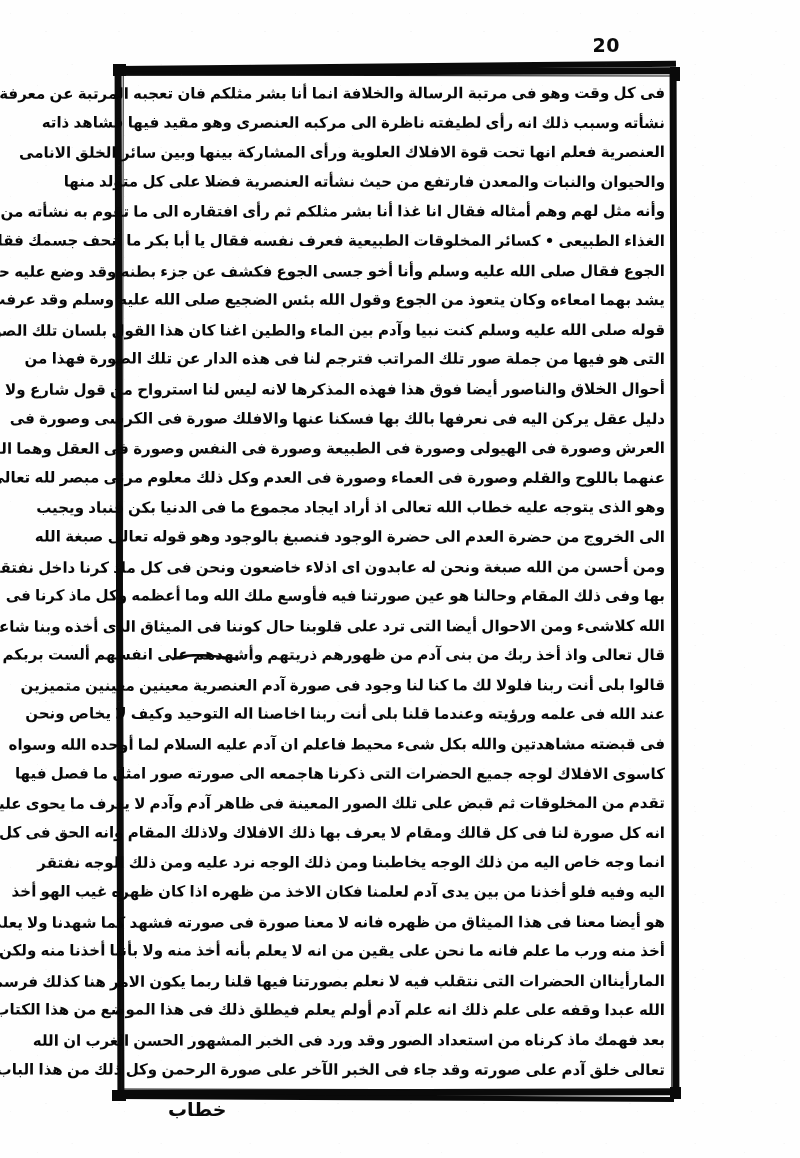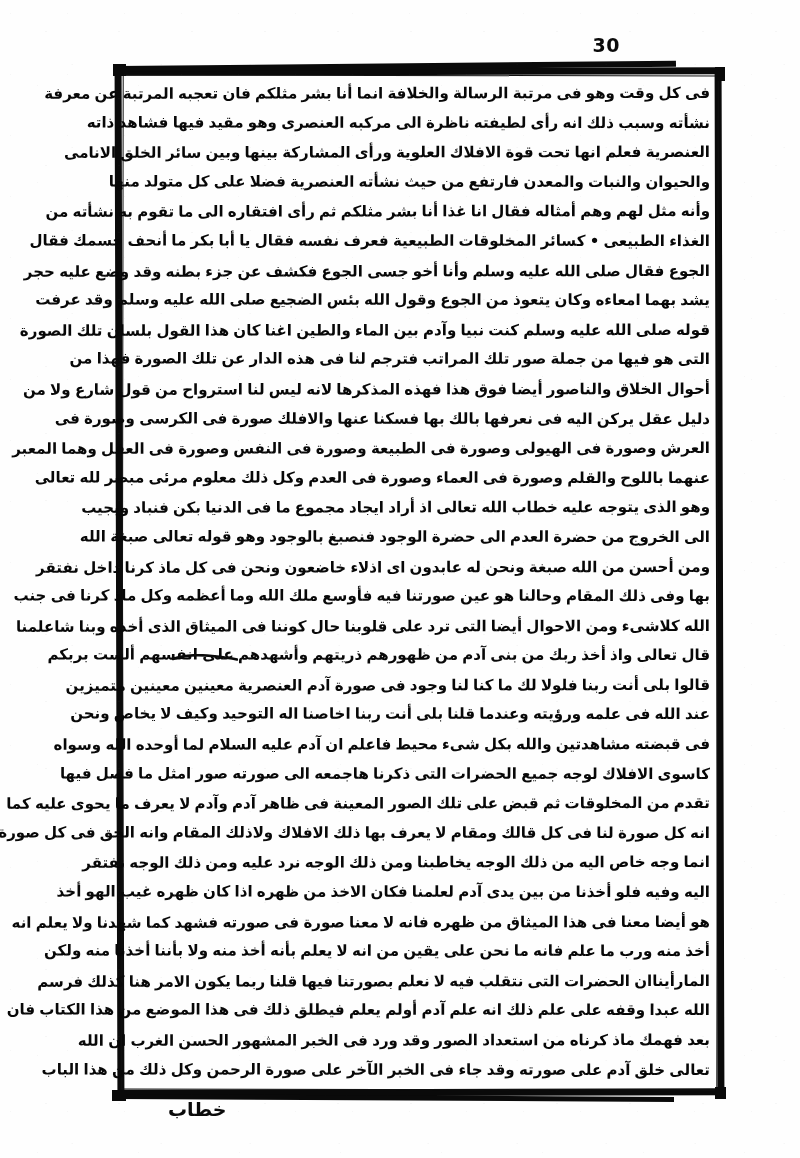--- a/index.html
+++ b/index.html
@@ -36,21 +36,20 @@
     direction: rtl;
   }
 
   
   #text-frame {
     position: absolute;
     left: 116px;
     top: 68px;
     width: 562px;
     height: 1028px;
-    padding-left: 45px;
   }
   
   #frame-outer {
     position: absolute;
     inset: 0;
     border: 7px solid #0a0a0a;
     border-radius: 1px;
     transform: rotate(-0.16deg);
     box-sizing: border-box;
   }
@@ -166,21 +165,21 @@
       radial-gradient(circle at 81% 78%, #777 0.6px, transparent 0.7px),
       radial-gradient(circle at 37% 88%, #777 0.6px, transparent 0.7px);
     background-size: 57px 61px, 73px 67px, 89px 83px, 101px 97px;
   }
 </style>
 </head>
 <body>
 
 <div id="page-sheet">
 
-  <div id="folio-number">30</div>
+  <div id="folio-number">20</div>
 
   <div id="text-frame">
     <div id="frame-outer"></div>
     <div id="frame-inner"></div>
     <div id="frame-head-thick"></div>
     <div id="frame-foot-thick"></div>
     <div class="corner-blot" id="blot-tl"></div>
     <div class="corner-blot" id="blot-tr"></div>
     <div class="corner-blot" id="blot-bl"></div>
     <div class="corner-blot" id="blot-br"></div>

